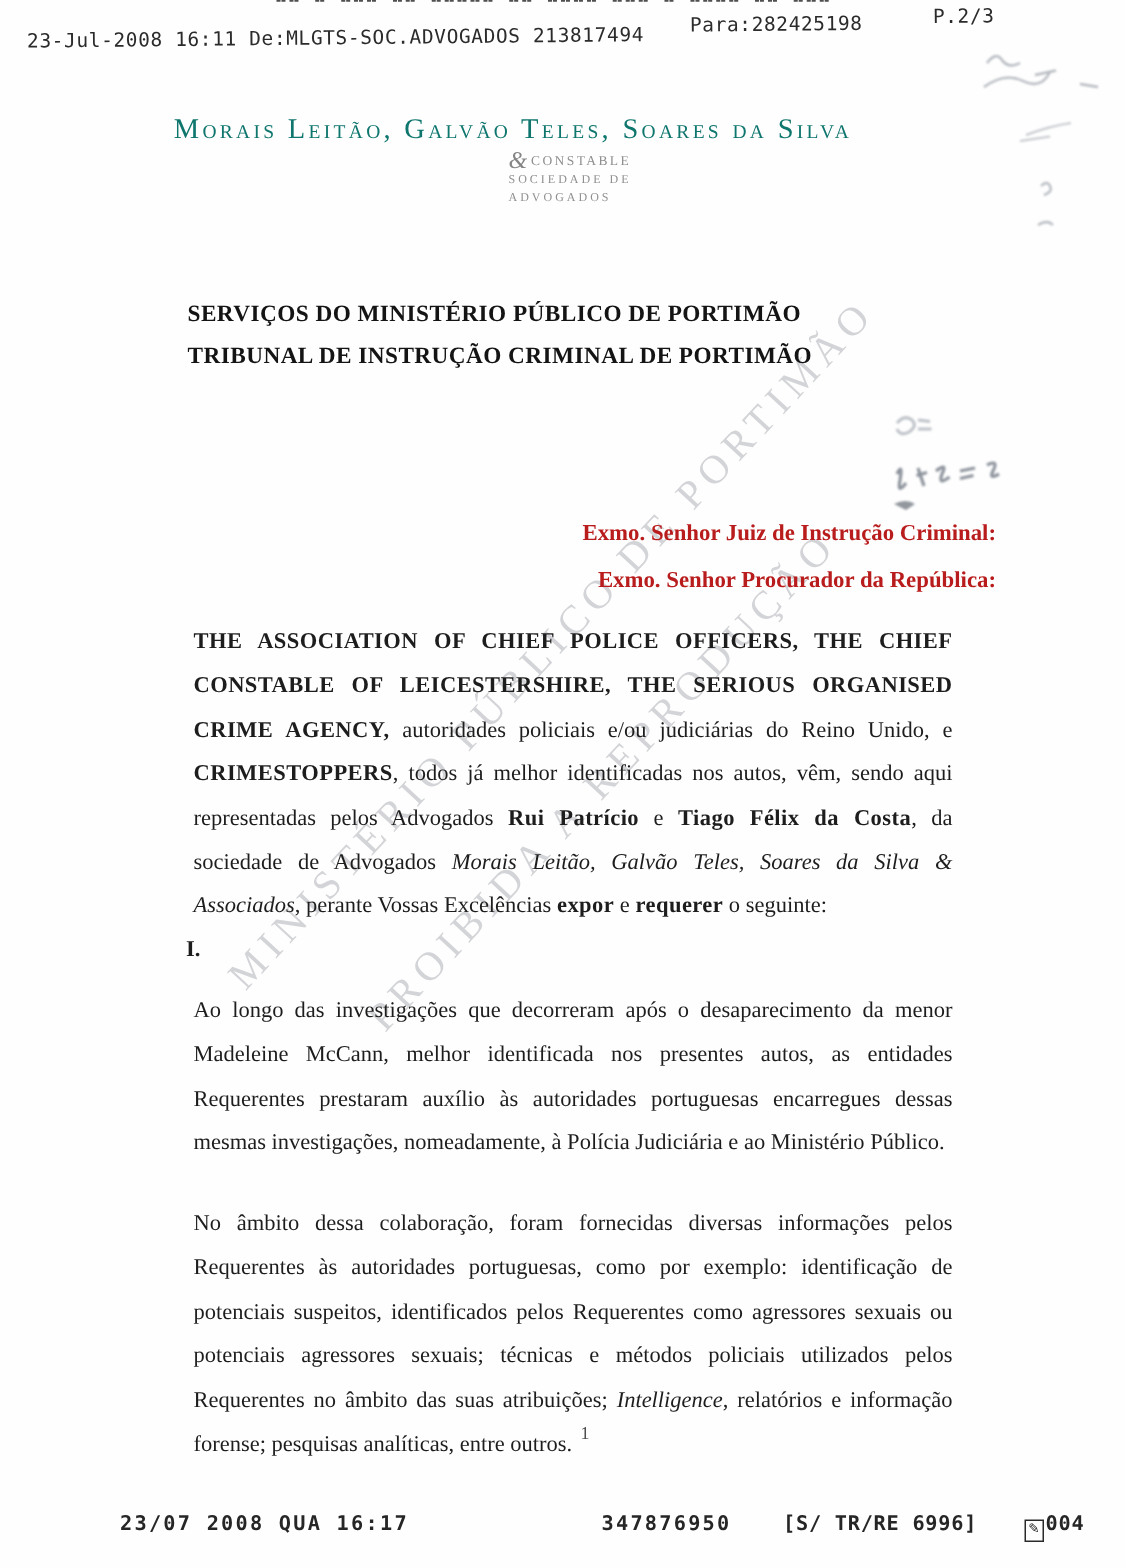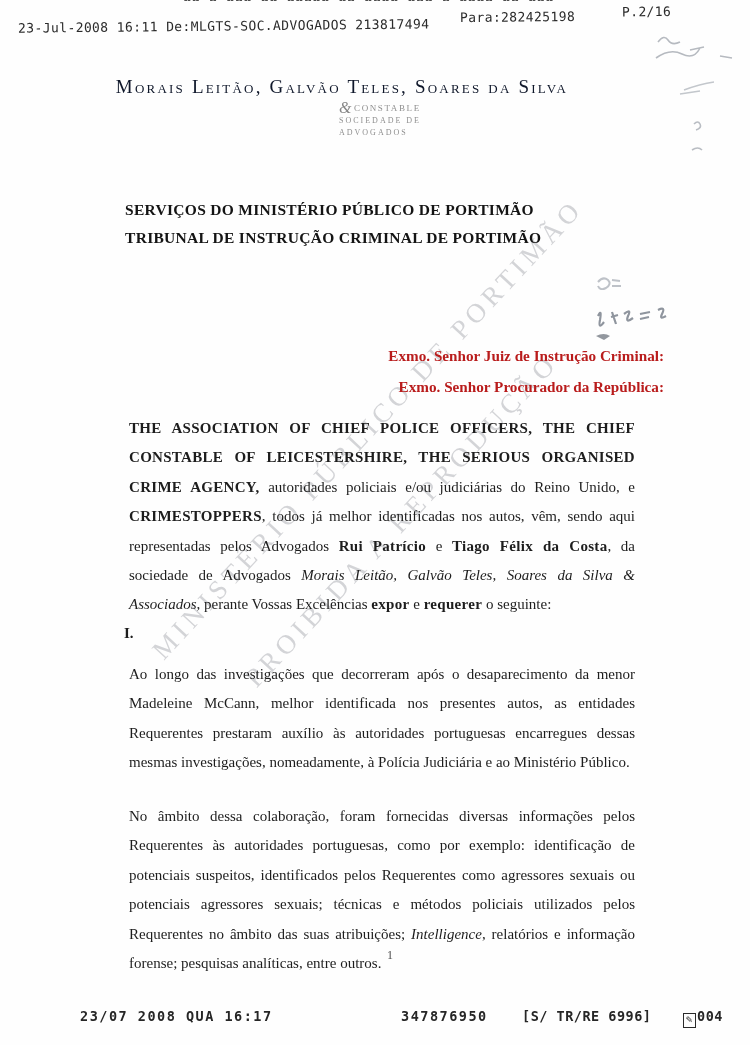--- a/index.html
+++ b/index.html
@@ -21,21 +21,21 @@
     font-family:"DejaVu Sans Mono", monospace; font-size:13px; color:#2b2b2b;
     transform:rotate(-0.6deg);
   }
   .fh-left  { position:absolute; left:18px;  top:13px; letter-spacing:0.4px; }
   .fh-para  { position:absolute; left:460px; top:7px;  letter-spacing:0.4px; }
   .fh-page  { position:absolute; left:622px; top:3px;  letter-spacing:0.4px; }
 
   .letterhead {
     position:absolute; top:76px; left:0; width:684px; text-align:center;
     font-variant:small-caps; font-size:19px; letter-spacing:2.2px;
-    color:#0f172a; font-weight:400;
+    color:#0f766e; font-weight:400;
   }
   .logo { position:absolute; left:339px; top:102px; color:#8f8f8f; line-height:11px; }
   .logo .amp { font-size:16px; font-style:italic; margin-right:1px; vertical-align:-2px; color:#858585; }
   .logo .l1  { font-size:9px; letter-spacing:1.6px; }
   .logo .sub { font-size:8px; letter-spacing:2px; margin-top:1px; }
 
   .watermark {
     position:absolute; left:105px; top:432px; width:530px;
     transform:rotate(-47deg); text-align:center; z-index:0;
     color:rgba(152,156,162,0.42); font-size:27px; letter-spacing:5px;
@@ -95,21 +95,21 @@
 </head>
 <body>
 
 <div class="page">
 
   <div class="top-cut">╍╍ ╍ ╍╍╍ ╍╍ ╍╍╍╍╍ ╍╍ ╍╍╍╍ ╍╍╍ ╍ ╍╍╍╍ ╍╍ ╍╍╍</div>
 
   <div class="fax-header">
     <span class="fh-left">23-Jul-2008 16:11 De:MLGTS-SOC.ADVOGADOS  213817494</span>
     <span class="fh-para">Para:282425198</span>
-    <span class="fh-page">P.2/16</span>
+    <span class="fh-page">P.2/3</span>
   </div>
 
   <svg class="scribble soft" style="left:650px; top:28px;" width="96" height="130" viewBox="0 0 96 130">
     <path d="M8 14 q6 -8 10 -2 t12 2 M6 30 q14 -10 26 -4 t18 -6 M40 22 l14 -3 M70 28 l12 2" fill="none" stroke="#b6bac0" stroke-width="1.6"></path>
     <path d="M34 62 q16 -6 30 -8 M30 66 l20 -3" fill="none" stroke="#c3c7cc" stroke-width="1.4"></path>
     <path d="M44 96 q4 -4 6 0 t-4 6 M42 122 q6 -4 10 0 M40 134 l14 -2" fill="none" stroke="#b9bdc3" stroke-width="1.6"></path>
   </svg>
 
   <div class="letterhead">Morais Leitão, Galvão Teles, Soares da Silva</div>
 

